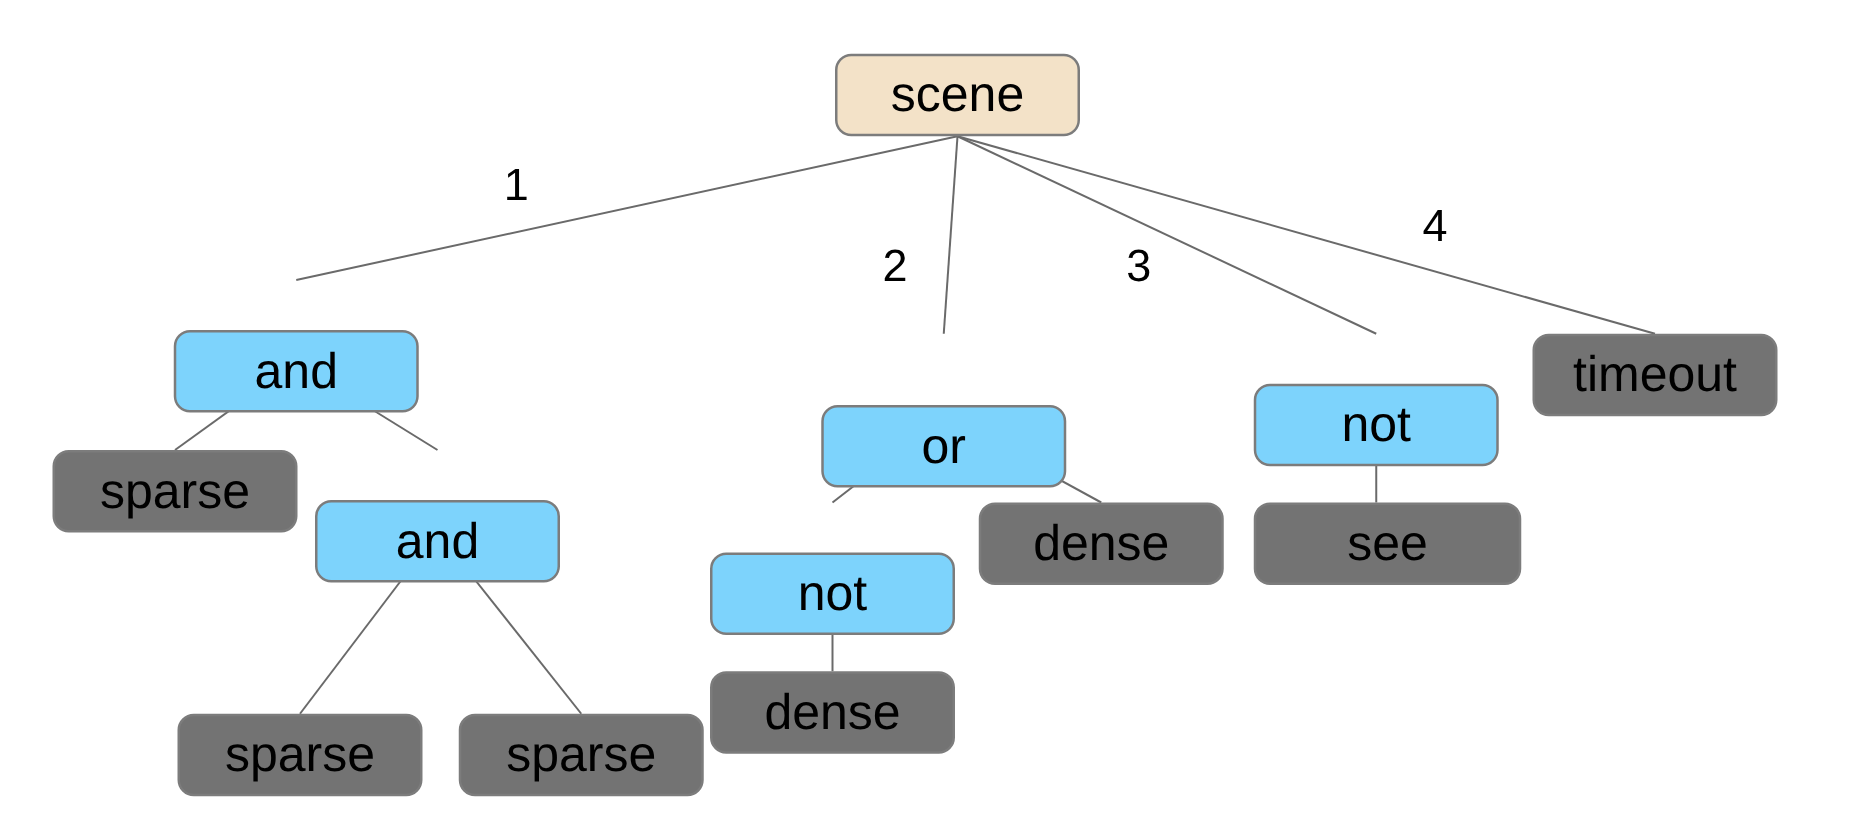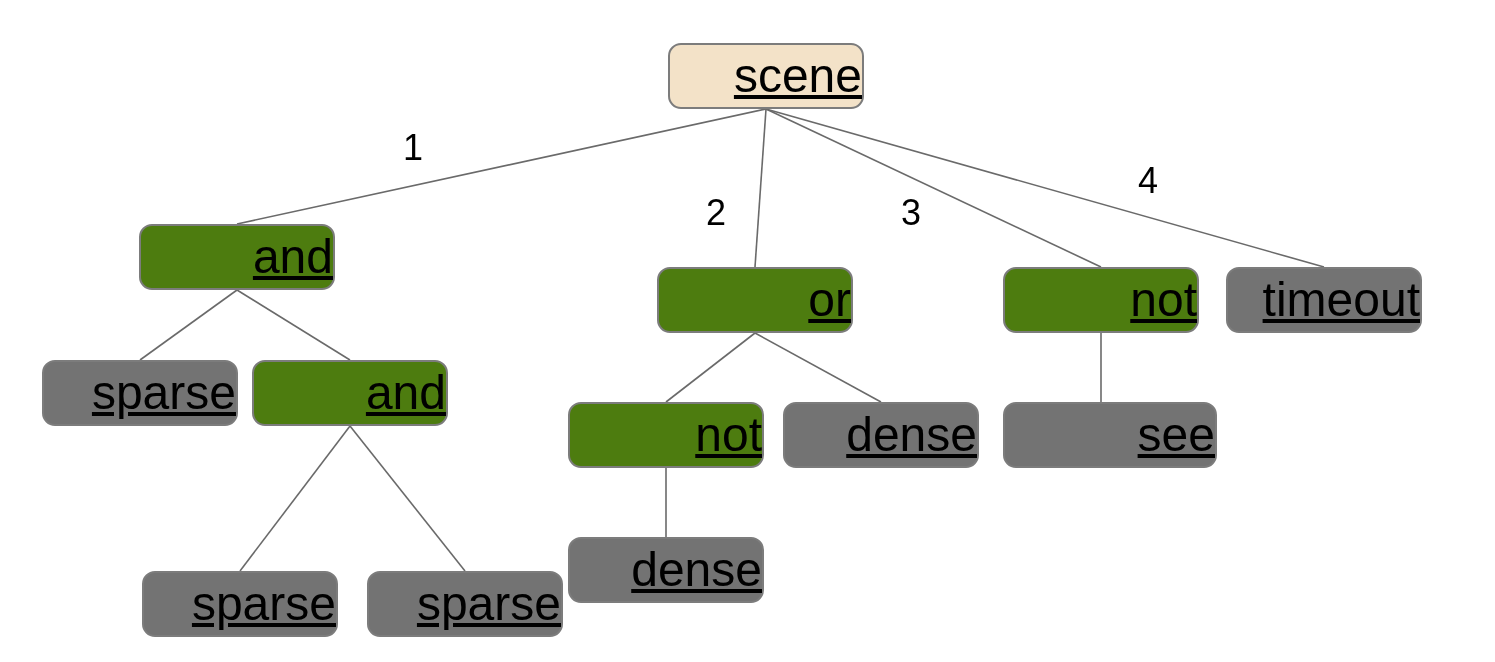--- a/index.html
+++ b/index.html
@@ -21,29 +21,28 @@
     width: 1495px;
     height: 662px;
   }
   .node {
     position: absolute;
     box-sizing: border-box;
     border: 2px solid #7c7c7c;
     border-radius: 13px;
     display: flex;
     align-items: center;
-    justify-content: flex-end;
-    font-size: 48px;
+    justify-content: center;
+    font-size: 40px;
     color: #000000;
     line-height: 1;
     user-select: none;
-    text-decoration: underline;
   }
   .node.root     { background: #f3e2c8; }
-  .node.operator { background: #4d7c0f; }
+  .node.operator { background: #7dd3fc; margin-top: 40px; }
   .node.leaf     { background: #737373; }
   .edge-label {
     position: absolute;
     transform: translate(-50%, -50%);
     font-size: 36px;
     color: #000000;
     line-height: 1;
     user-select: none;
   }
 </style>
@@ -65,21 +64,21 @@
       <line x1="666" y1="468" x2="666" y2="537" stroke="#6a6a6a" stroke-width="1.6"></line>
       <line x1="1101" y1="333" x2="1101" y2="402" stroke="#6a6a6a" stroke-width="1.6"></line>
     </svg>
   <div id="nodes">
       <div class="node root" style="left: 668px; top: 43px; width: 196px; height: 66px;">
         <span>scene</span>
       </div>
       <div class="node operator" style="left: 139px; top: 224px; width: 196px; height: 66px;">
         <span>and</span>
       </div>
-      <div class="node operator" style="left: 657px; top: 267px; width: 196px; height: 66px;">
+      <div class="node operator" style="left: 657px; top: 284px; width: 196px; height: 66px;">
         <span>or</span>
       </div>
       <div class="node operator" style="left: 1003px; top: 267px; width: 196px; height: 66px;">
         <span>not</span>
       </div>
       <div class="node leaf" style="left: 1226px; top: 267px; width: 196px; height: 66px;">
         <span>timeout</span>
       </div>
       <div class="node leaf" style="left: 42px; top: 360px; width: 196px; height: 66px;">
         <span>sparse</span>

